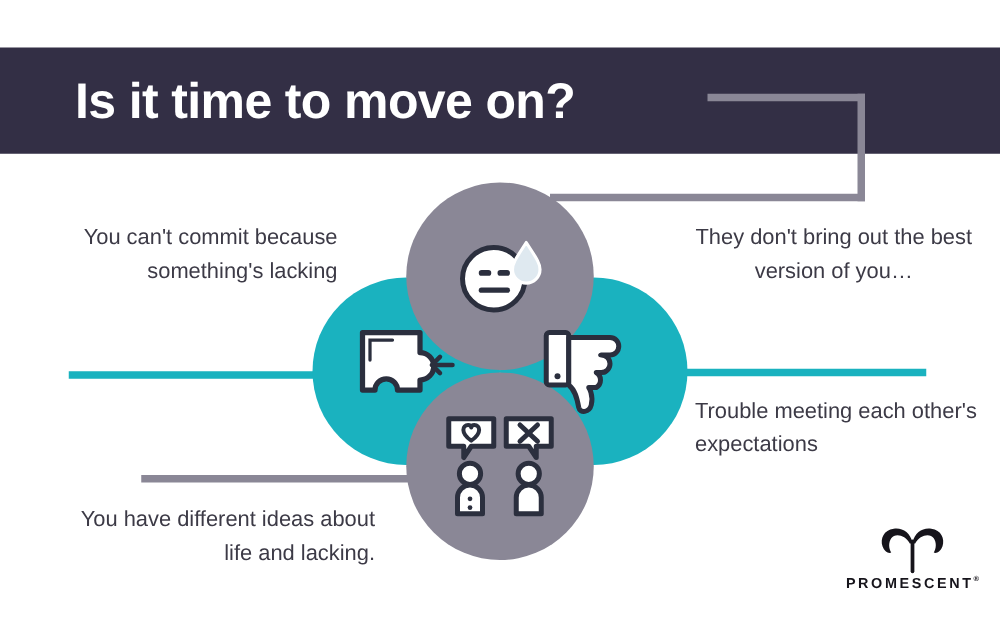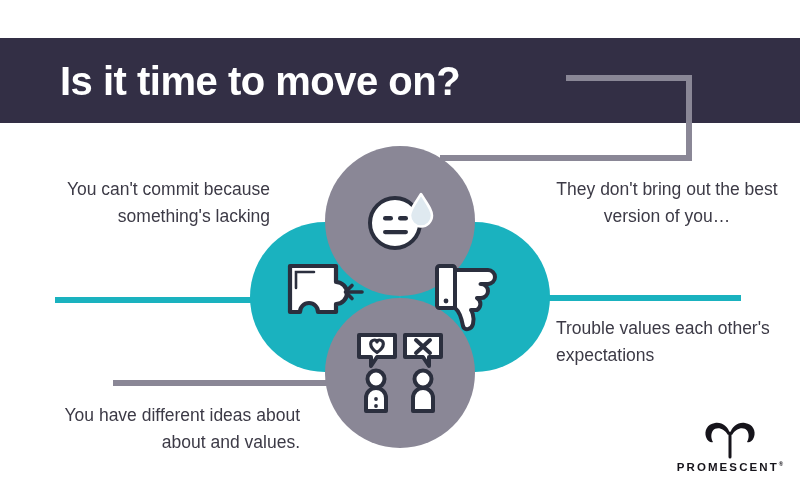--- a/index.html
+++ b/index.html
@@ -150,22 +150,22 @@
 
         <circle cx="68" cy="48" r="8.5" fill="#ffffff" stroke="#2b2f3e" stroke-width="4"></circle>
         <path d="M58 80 V67 A10 10 0 0 1 78 67 V80 Z" fill="#ffffff" stroke="#2b2f3e" stroke-width="4" stroke-linejoin="round"></path>
       </svg>
     </div>
 
   </div>
 
   <div class="cap cap-tl">You can't commit because something's lacking</div>
   <div class="cap cap-tr">They don't bring out the best version of you…</div>
-  <div class="cap cap-br">Trouble values each other's expectations</div>
-  <div class="cap cap-bl">You have different ideas about about and values.</div>
+  <div class="cap cap-br">Trouble meeting each other's expectations</div>
+  <div class="cap cap-bl">You have different ideas about life and lacking.</div>
 
   <div class="logo">
     <svg class="logo-mark" viewBox="0 0 56 40">
       <path d="M28 37 V13" stroke="#16141b" stroke-width="3" stroke-linecap="round" fill="none"></path>
       <path d="M28 14 C26 6 20 2 13 3 C5 4 2 11 4 17 C5.6 21.6 9 23 11 22
                C9 19 8.6 14 11 10.6 C14 6.4 22 7.6 26 15" fill="#16141b"></path>
       <path d="M28 14 C30 6 36 2 43 3 C51 4 54 11 52 17 C50.4 21.6 47 23 45 22
                C47 19 47.4 14 45 10.6 C42 6.4 34 7.6 30 15" fill="#16141b"></path>
     </svg>
     <div class="logo-text"><span>PROMESCENT</span><sup>®</sup></div>

